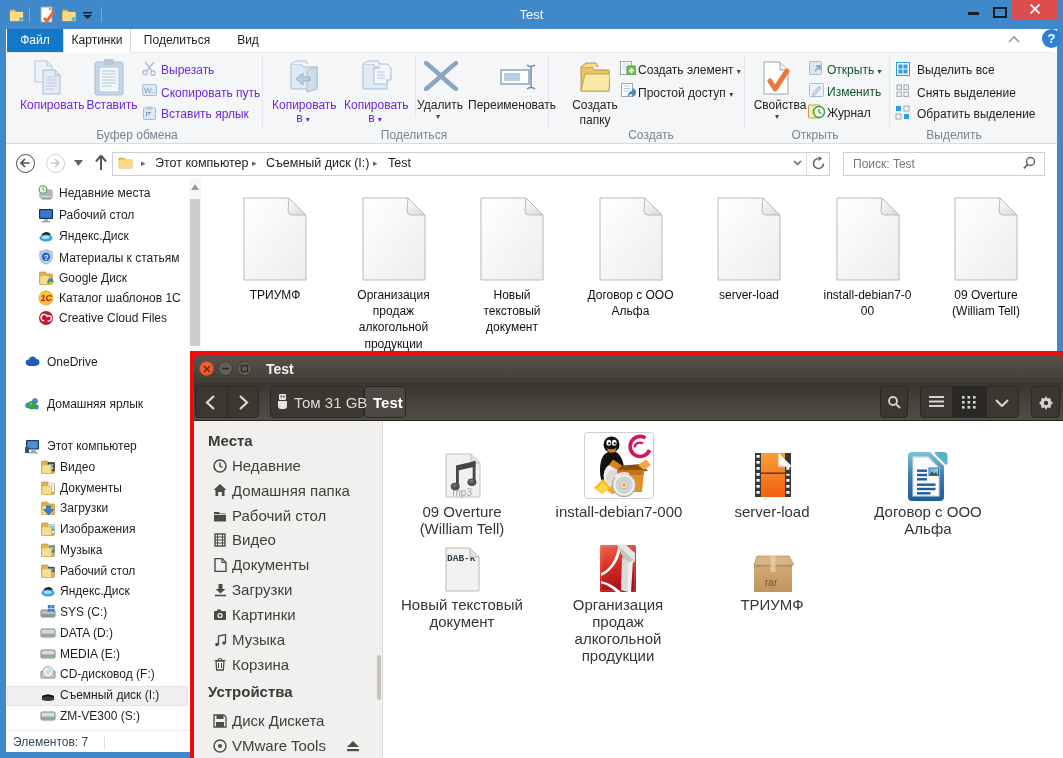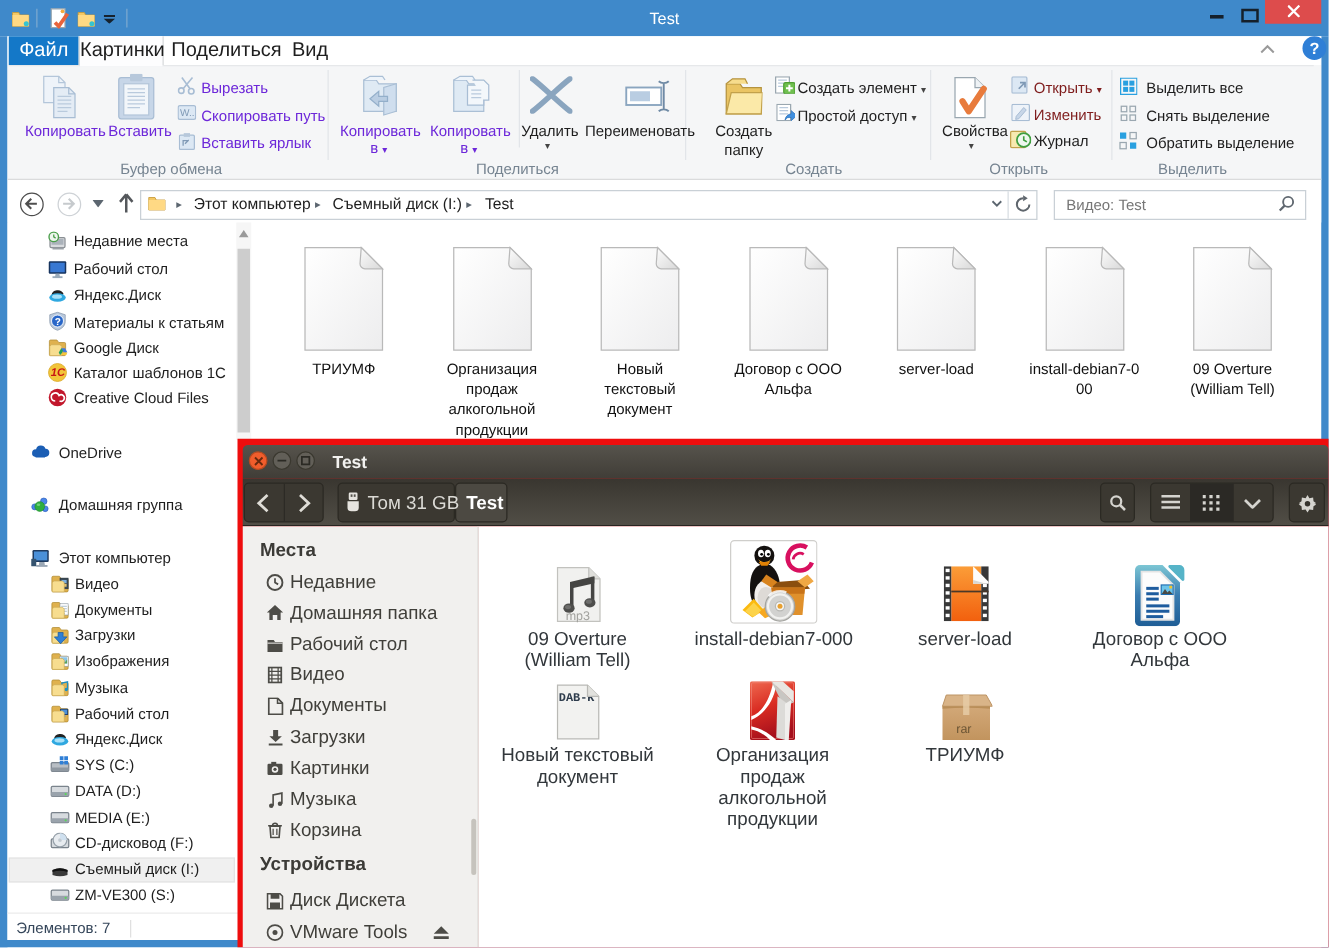--- a/index.html
+++ b/index.html
@@ -9,29 +9,29 @@
 #lborder{left:0;top:29px;width:6px;height:729px;background:#3f89ca}
 #rborder{right:0;top:29px;width:6px;height:729px;background:#3f89ca}
 #bborder{left:0;top:752px;width:1063px;height:6px;background:#3f89ca}
 #wtitle{left:0;top:7px;width:1063px;text-align:center;color:#fff;font-size:13px}
 .qsep{top:7px;width:1px;height:15px;background:#7da9cf}
 #capmin{left:960px;top:4px;width:26px;height:16px;color:#111;text-align:center}
 #capmax{left:993px;top:7px;width:14px;height:11px;border:2px solid #15202b}
 #capclose{left:1012px;top:0;width:45px;height:19px;background:#dd4c4c;color:#fff;text-align:center;line-height:19px;font-size:13px}
 
 #tabrow{left:6px;top:29px;width:1051px;height:23px;background:#fff}
-.tab{top:29px;height:23px;line-height:23px;text-align:center;font-size:16px}
+.tab{top:29px;height:23px;line-height:23px;text-align:center;font-size:12px}
 #tabfile{left:7px;width:56px;background:#1478c8;color:#fff}
 #tabmain{left:63px;width:68px;background:#fdfdfe;border-left:1px solid #d8dadb;border-right:1px solid #d8dadb;color:#1e1e1e}
 
 #ribbon{left:6px;top:52px;width:1051px;height:92px;background:#f5f6f7;border-bottom:1px solid #dadbdc}
 .gsep{top:4px;width:1px;height:72px;background:#e2e5e9}
 .glabel{top:76px;height:14px;font-size:12px;color:#768491;text-align:center;width:150px}
 .rlbl{font-size:12px;color:#1e1e1e;white-space:nowrap}
-.rdis{color:#7f1d1d}
+.rdis{color:#14532d}
 .rdis2{color:#6d28d9}
 
 #addr{left:6px;top:144px;width:1051px;height:34px;background:#fff}
 .navc{top:154px;width:19px;height:19px;border-radius:50%}
 #abox{left:112px;top:152px;width:718px;height:24px;border:1px solid #c9d0d6;background:#fff}
 #sbox{left:843px;top:152px;width:202px;height:24px;border:1px solid #c9d0d6;background:#fff}
 .crumb{top:156px;font-size:12.5px;white-space:nowrap}
 .carr{top:158px;font-size:9px;color:#5c6670}
 
 #sbar{left:6px;top:178px;width:184px;height:552px;background:#fff}
@@ -304,21 +304,21 @@
 <div class="a carr" style="left:373px">▸</div>
 <div class="a crumb" style="left:388px">Test</div>
 <svg class="a" style="left:793px;top:160px" width="9" height="6" viewBox="0 0 9 6">
     <path d="M1 1 L4.5 4.5 L8 1" stroke="#5c6670" stroke-width="1.5" fill="none"></path>
   </svg>
 <div class="a" style="left:806px;top:153px;width:1px;height:22px;background:#d8dde2"></div>
 <svg class="a" style="left:811px;top:156px" width="15" height="15" viewBox="0 0 15 15">
     <path d="M12.5 7.5 A5 5 0 1 1 7.5 2.5" stroke="#5f666d" stroke-width="1.6" fill="none"></path>
     <path d="M7.5 0.2 L11.2 2.6 L7.5 5z" fill="#5f666d"></path>
   </svg>
-<div class="a" style="left:853px;top:157px;font-size:12px;color:#767676">Видео: Test</div>
+<div class="a" style="left:853px;top:157px;font-size:12px;color:#767676">Поиск: Test</div>
 <svg class="a" style="left:1022px;top:156px" width="14" height="14" viewBox="0 0 14 14">
     <circle cx="8.5" cy="5.5" r="4" stroke="#606870" stroke-width="1.5" fill="none"></circle>
     <path d="M5.7 8.5 L1.8 12.4" stroke="#606870" stroke-width="1.8"></path>
   </svg>
 
 <div class="a" id="sbar"></div>
 <div class="a" id="sbtrack"></div>
 <svg class="a" style="left:191px;top:184px" width="8" height="6" viewBox="0 0 8 6">
     <path d="M4 0 L8 6 L0 6z" fill="#9a9a9a"></path>
   </svg>
@@ -375,21 +375,21 @@
       <path d="M4.5 11.5 h7.5" stroke="#1b5eb4"></path>
     </svg>
 <div class="sit" style="left:47px;top:352px">OneDrive</div>
 <svg class="a sic" style="left:24px;top:396px" viewBox="0 0 16 16">
       <circle cx="11" cy="5" r="2.6" fill="#4a86e8" stroke="#2a5cb8" stroke-width=".5"></circle>
       <circle cx="3.8" cy="9.5" r="2.4" fill="#4a86e8" stroke="#2a5cb8" stroke-width=".5"></circle>
       <circle cx="12.2" cy="11" r="2.3" fill="#4a86e8" stroke="#2a5cb8" stroke-width=".5"></circle>
       <circle cx="7.8" cy="9.2" r="3.9" fill="#2fae3f" stroke="#1e8a2c" stroke-width=".5"></circle>
       <ellipse cx="6.8" cy="7.8" rx="1.4" ry="1" fill="#7fd88a" opacity=".8"></ellipse>
     </svg>
-<div class="sit" style="left:47px;top:394px">Домашняя группа</div>
+<div class="sit" style="left:47px;top:394px">Домашняя ярлык</div>
 <svg class="a sic" style="left:24px;top:438px" viewBox="0 0 16 16">
       <rect x="2" y="2" width="13" height="9.5" rx="1" fill="#1f3a5f"></rect>
       <rect x="3.2" y="3.2" width="10.6" height="7.1" fill="#4a90d9"></rect>
       <path d="M7 14.5 h5 l-.5 -3 h-4z" fill="#9aa7b5"></path>
       <rect x="5" y="14" width="9" height="1.5" fill="#9aa7b5"></rect>
       <rect x="1" y="9" width="4" height="6" rx=".5" fill="#35536f"></rect>
     </svg>
 <div class="sit" style="left:47px;top:436px">Этот компьютер</div>
 </div>
 <div id="sidebarwrap2">

